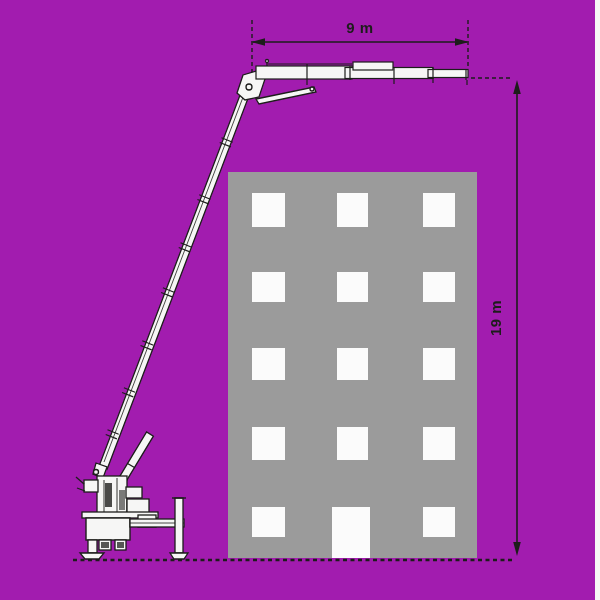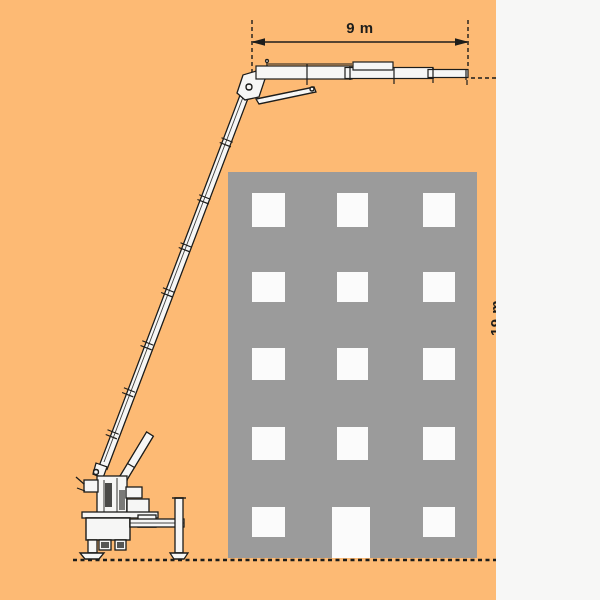--- a/index.html
+++ b/index.html
@@ -1,16 +1,16 @@
 <!DOCTYPE html>
 <html><head>
 <meta charset="utf-8">
 <style>
   html,body{margin:0;padding:0;background:#f7f7f6;}
-  .canvas{width:496px;height:600px;position:relative;background:#fdba74;overflow:hidden;text-align:center;}
+  .canvas{width:595px;height:600px;position:relative;background:#a21caf;overflow:hidden;text-align:center;}
   svg{display:block;}
   .ink-fill{fill:#1d1d1b;stroke:none;}
   .dim-text{fill:#1d1d1b;font-family:"Liberation Sans",sans-serif;font-weight:700;font-size:15px;letter-spacing:.5px;}
   .bgfill{fill:#f6f6f5;}
 </style>
 </head>
 <body>
 
 <div class="canvas">
 <svg width="600" height="600" viewBox="0 0 600 600">

